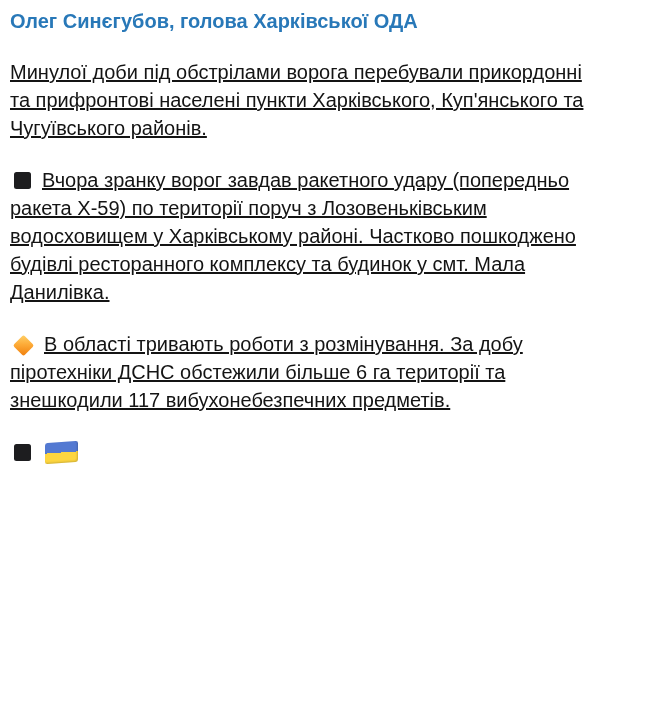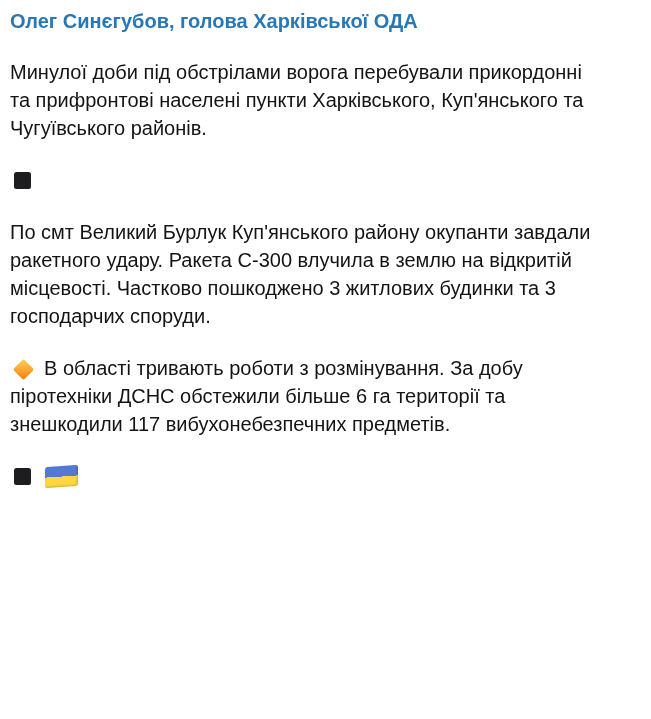--- a/index.html
+++ b/index.html
@@ -26,20 +26,21 @@
     cursor: pointer;
   }
   .location {
     font-weight: 700;
     font-size: 20px;
     line-height: 30px;
     color: #0f0f0f;
   }
   .post p {
     margin: 24px 0 0 0;
+    text-decoration: underline;
   }
   .t { white-space: pre-line; }
 
   
   .pin {
     display: inline-block;
     position: relative;
     width: 20px;
     height: 25px;
     margin: 0 8px 0 4px;
@@ -97,25 +98,25 @@
 </head>
 <body>
 
 <div class="post">
   <div class="author">Олег Синєгубов, голова Харківської ОДА</div>
 
   <p><span class="t">Минулої доби під обстрілами ворога перебували прикордонні
 та прифронтові населені пункти Харківського, Куп'янського та
 Чугуївського районів.</span></p>
 
-  <p><span class="bsq"></span></p>
+  <p><span class="bsq"></span><span class="t">Вчора зранку ворог завдав ракетного удару (попередньо
+ракета Х-59) по території поруч з Лозовеньківським
+водосховищем у Харківському районі. Частково пошкоджено
+будівлі ресторанного комплексу та будинок у смт. Мала
+Данилівка.</span></p>
 
-  <p><span class="t">По смт Великий Бурлук Куп'янського району окупанти завдали
-ракетного удару. Ракета С-300 влучила в землю на відкритій
-місцевості. Частково пошкоджено 3 житлових будинки та 3
-господарчих споруди.</span></p>
 
   <p><span class="diamond"></span><span class="t">В області тривають роботи з розмінування. За добу
 піротехніки ДСНС обстежили більше 6 га території та
 знешкодили 117 вибухонебезпечних предметів.</span></p>
 
   <p><span class="bsq"></span><span class="flag"></span></p>
 </div>
 
 </body></html>

